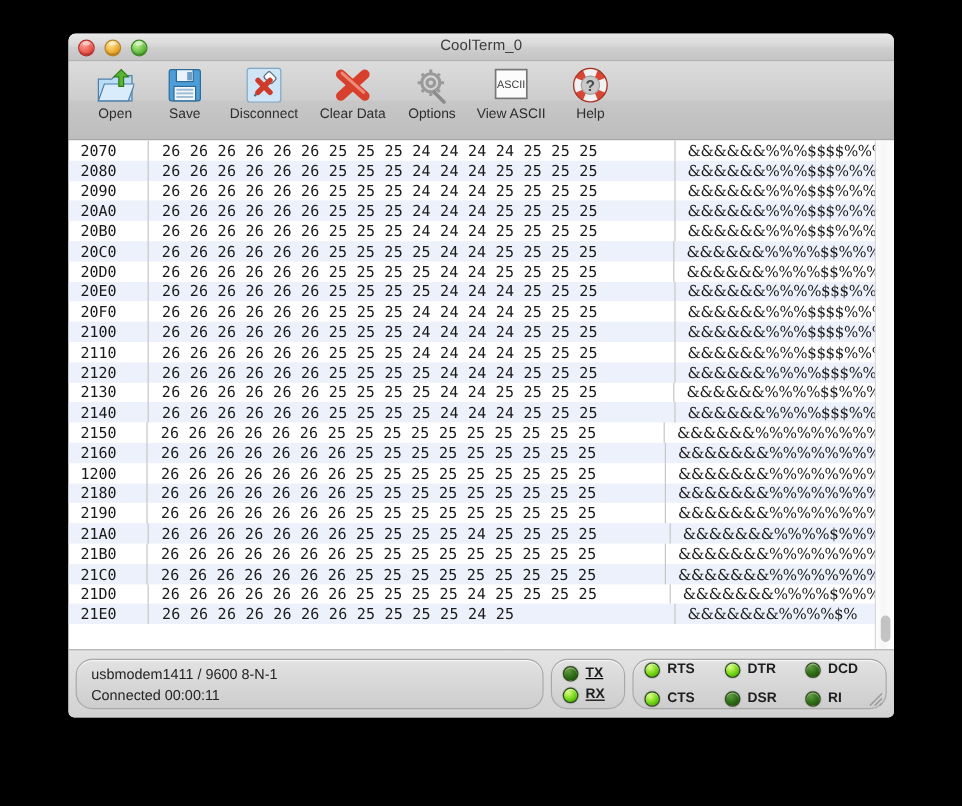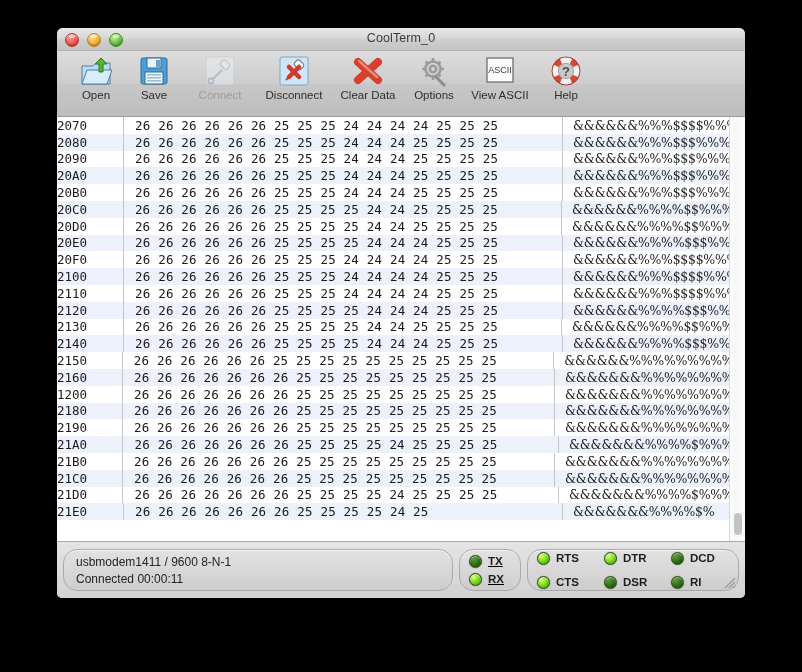--- a/index.html
+++ b/index.html
@@ -91,21 +91,21 @@
     display: flex;
     align-items: center;
     font-family: "DejaVu Sans Mono", monospace;
     font-size: 12.5px;
     color: #1a1a1a;
     white-space: pre;
   }
   .row.alt { background: #edf1fb; }
   .row .addr {
     width: 66px;
-    padding-left: 0;
+    padding-left: 10px;
     box-sizing: border-box;
   }
   .row .sep1 {
     width: 1px; align-self: stretch; background: #c6c6c6; flex: 0 0 1px;
   }
   .row .hex {
     width: 438px;
     padding-left: 11px;
     box-sizing: border-box;
     letter-spacing: 0.2px;
@@ -231,31 +231,20 @@
           <rect x="17" y="4" width="4" height="7" fill="#6f9fc4"></rect>
           <rect x="6" y="16" width="18" height="12" fill="#f2f6f9" stroke="#2a6c9c" stroke-width="1"></rect>
           <rect x="8" y="18" width="14" height="1.6" fill="#9dbdd4"></rect>
           <rect x="8" y="21" width="14" height="1.6" fill="#9dbdd4"></rect>
           <rect x="8" y="24" width="14" height="1.6" fill="#9dbdd4"></rect>
         </svg>
       </span>
       <span class="lbl">Save</span>
     </div>
 
-    <div class="tb-item wide disabled">
-      <span class="glyph">
-        <svg width="32" height="32" viewBox="0 0 32 32">
-          <rect x="2" y="2" width="28" height="28" rx="2" fill="#eef4f9" stroke="#b9c7d2" stroke-width="1"></rect>
-          <rect x="17" y="6" width="9" height="7" rx="2" transform="rotate(45 21 9)" fill="#fbfbfb" stroke="#8b99a4" stroke-width="1"></rect>
-          <line x1="8" y1="25" x2="18" y2="15" stroke="#8b99a4" stroke-width="2"></line>
-          <circle cx="7" cy="26" r="2.6" fill="none" stroke="#8b99a4" stroke-width="1.6"></circle>
-        </svg>
-      </span>
-      <span class="lbl">Connect</span>
-    </div>
 
     <div class="tb-item wide">
       <span class="glyph">
         <svg width="32" height="32" viewBox="0 0 32 32">
           <rect x="2" y="2" width="28" height="28" rx="2" fill="#cfe4f4" stroke="#7fa8c6" stroke-width="1"></rect>
           <rect x="17" y="6" width="9" height="7" rx="2" transform="rotate(45 21 9)" fill="#fbfbfb" stroke="#55707f" stroke-width="1"></rect>
           <line x1="8" y1="25" x2="18" y2="15" stroke="#55707f" stroke-width="2"></line>
           <g stroke="#cf3b2a" stroke-width="4.5" stroke-linecap="round">
             <line x1="11" y1="12" x2="21" y2="22"></line>
             <line x1="21" y1="12" x2="11" y2="22"></line>

